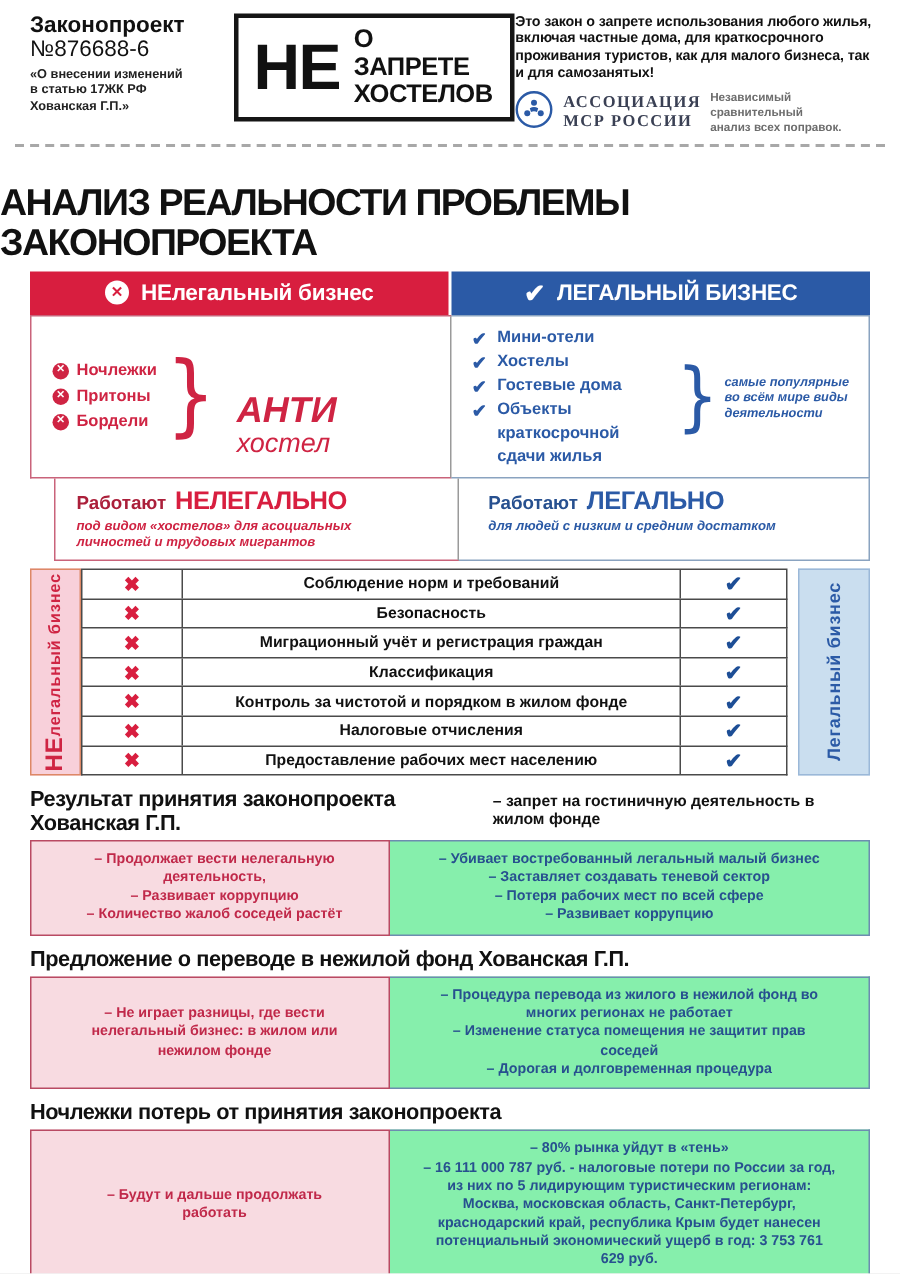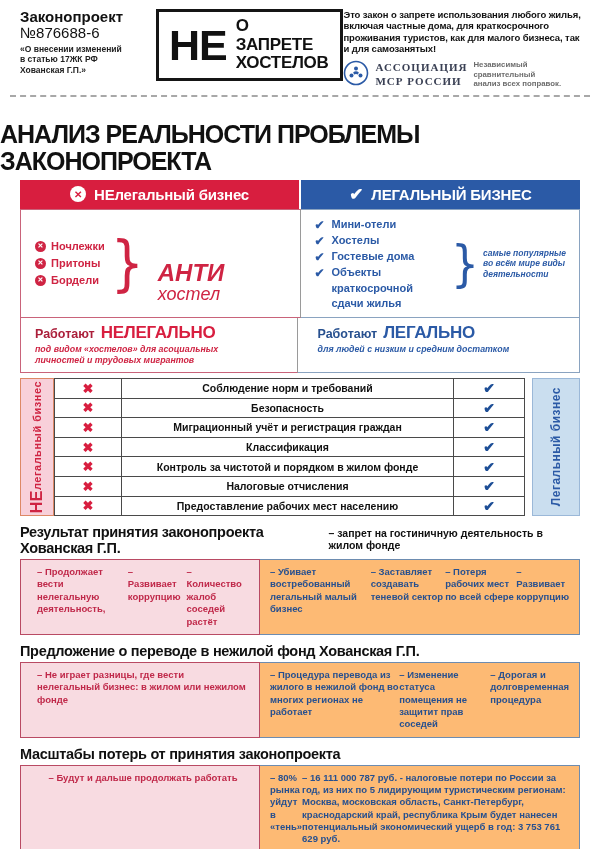--- a/index.html
+++ b/index.html
@@ -45,21 +45,21 @@
   .anti{margin-left:8px;margin-top:37px;}
   .anti-1{font-size:24px;font-weight:800;font-style:italic;color:#cf2443;line-height:1;}
   .anti-2{font-size:18px;font-style:italic;color:#cf2443;line-height:1;}
   .leg-wrap{display:flex;align-items:center;gap:4px;height:100%;}
   .leg-list{flex:1;}
   .leg-item{display:flex;align-items:flex-start;gap:5px;font-size:11px;font-weight:800;color:#2b5aa6;line-height:1.35;}
   .leg-check{color:#2b5aa6;font-size:12px;font-weight:800;flex:0 0 12px;}
   .leg-item .l2{margin-left:17px;display:block;}
   .brace.b-blue{color:#2b5aa6;font-size:44px;}
   .leg-note{width:88px;font-size:8.5px;font-style:italic;color:#2b5aa6;line-height:1.25;font-weight:600;}
-  .cmp-bot{display:flex;}
+  .cmp-bot{display:flex;margin-left:16px;}
   .bot-cell{flex:1;box-sizing:border-box;padding:5px 10px 6px 14px;}
   .bot-cell.l{border:1px solid #c9637a;border-top:none;border-right:1px solid #9a9a9a;}
   .bot-cell.r{border:1px solid #8aa3c0;border-top:none;border-left:none;padding-left:20px;}
   .work-line{display:flex;align-items:baseline;gap:6px;}
   .work-lbl{font-size:12.5px;font-weight:800;}
   .work-lbl.red{color:#ab1f3a;}
   .work-lbl.blue{color:#27508f;}
   .work-st{font-size:17px;font-weight:800;letter-spacing:-0.3px;}
   .work-st.red{color:#d81e3f;}
   .work-st.blue{color:#2b5aa6;}
@@ -81,23 +81,23 @@
        color:#d81e3f;font-size:13px;font-weight:800;}
   .t-lbl{flex:1;display:flex;align-items:center;justify-content:center;font-size:10.5px;font-weight:800;}
   .t-chk{width:70px;border-left:1px solid #4a4a4a;display:flex;align-items:center;justify-content:center;
          color:#1d4e96;font-size:14px;font-weight:800;}
   
   .sec{margin:8px 20px 0;}
   .sec-head{display:flex;align-items:baseline;gap:6px;border-bottom:none;}
   .sec-title{font-size:14.5px;font-weight:800;letter-spacing:-0.3px;}
   .sec-sub{font-size:10.5px;font-weight:800;}
   .sec-boxes{display:flex;margin-top:3px;align-items:stretch;}
-  .box{box-sizing:border-box;padding:6px 10px;display:flex;justify-content:center;}
+  .box{box-sizing:border-box;padding:6px 22px;display:flex;flex-direction:column;justify-content:center;text-align:center;}
   .box.pink{width:240px;background:#f8dbe1;border:1px solid #b94a63;}
-  .box.lblue{flex:1;background:#fdba74;border:1px solid #6d8cb0;border-left:none;}
+  .box.lblue{flex:1;background:#86efac;border:1px solid #6d8cb0;border-left:none;}
   .box.lgreen-l{width:240px;background:#ebf2eb;border:1px solid #4c7d58;}
   .box.lgreen-r{flex:1;background:#ebf2eb;border:1px solid #4c7d58;border-left:none;}
   .itm{font-size:9.5px;line-height:1.3;font-weight:600;}
   .itm.red{color:#c0294a;}
   .itm.blue{color:#27508f;}
   .itm.green{color:#2f7d44;}
   .itm b{font-weight:800;}
   .pink .itm{padding-left:6px;}
 </style>
 </head>
@@ -312,21 +312,21 @@
       <div class="box lblue">
         <div class="itm blue">– Процедура перевода из жилого в нежилой фонд во многих регионах не работает</div>
         <div class="itm blue">– Изменение статуса помещения не защитит прав соседей</div>
         <div class="itm blue">– Дорогая и долговременная процедура</div>
       </div>
     </div>
   </div>
 
   <div class="sec">
     <div class="sec-head">
-      <span class="sec-title">Масштабы потерь от принятия законопроекта</span>
+      <span class="sec-title">Ночлежки потерь от принятия законопроекта</span>
     </div>
     <div class="sec-boxes">
       <div class="box pink">
         <div class="itm red">– Будут и дальше продолжать работать</div>
       </div>
       <div class="box lblue">
         <div class="itm blue"><b>– 80%</b><span> рынка уйдут в «тень»</span></div>
         <div class="itm blue"><b>– 16 111 000 787 руб.</b><span> - налоговые потери по России за год, из них по 5 лидирующим туристическим регионам: Москва, московская область, Санкт-Петербург, краснодарский край, республика Крым будет нанесен потенциальный экономический ущерб в год: </span><b>3 753 761 629 руб.</b></div>
       </div>
     </div>

